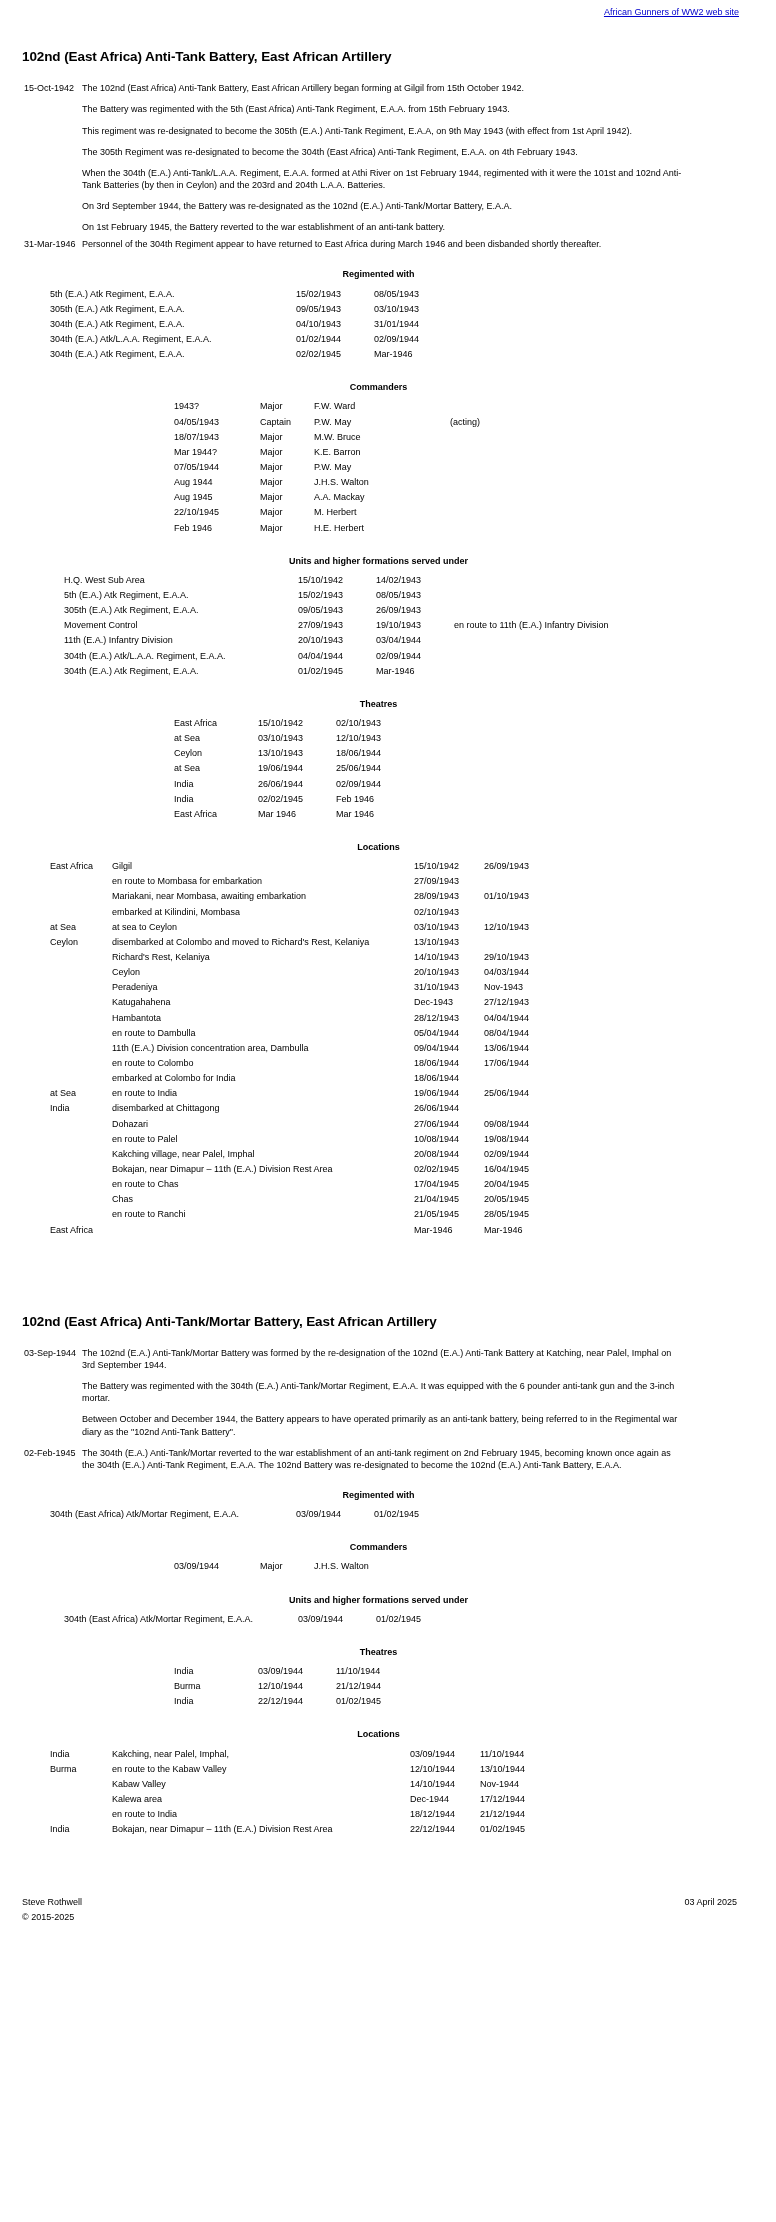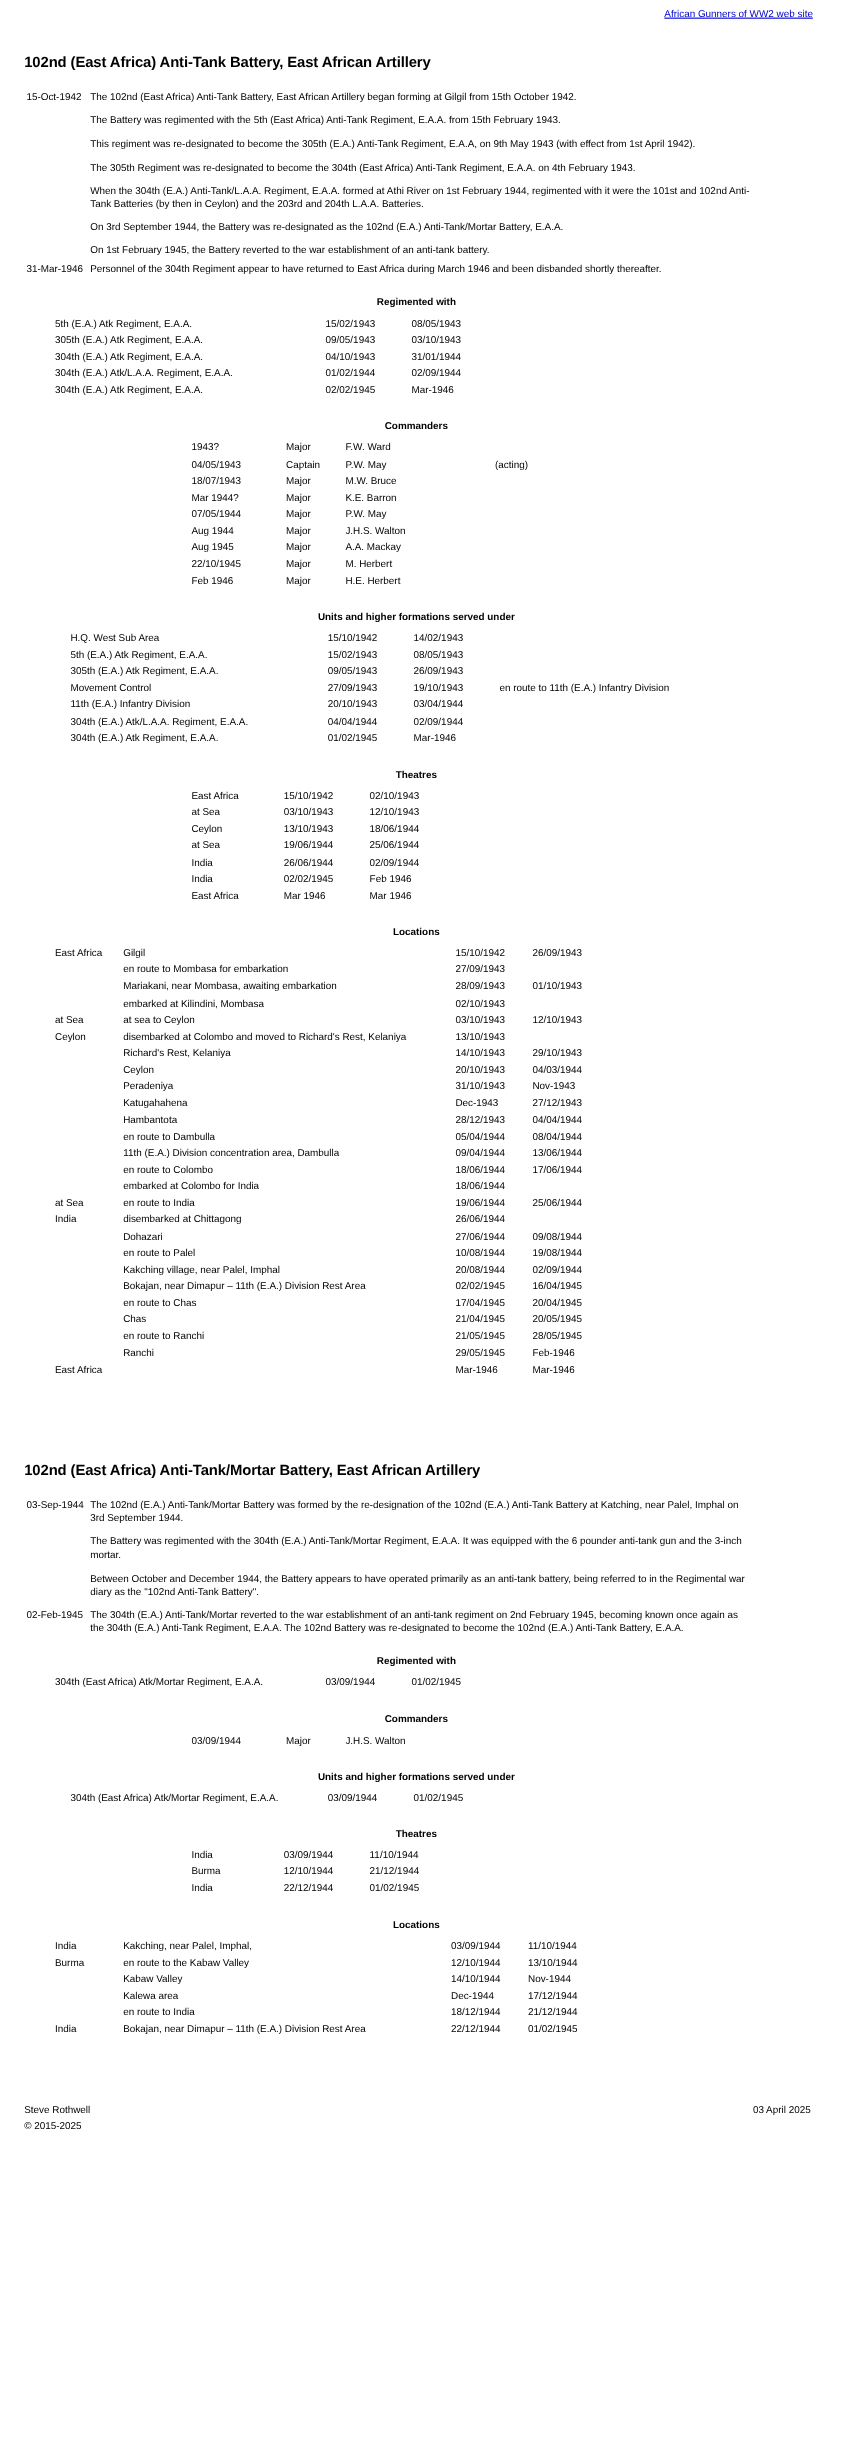--- a/index.html
+++ b/index.html
@@ -493,26 +493,20 @@
         <td class="c-d1">21/04/1945</td>
         <td class="c-d2">20/05/1945</td>
       </tr>
       <tr>
         <td class="c-region"></td>
         <td class="c-place">en route to Ranchi</td>
         <td class="c-d1">21/05/1945</td>
         <td class="c-d2">28/05/1945</td>
       </tr>
       <tr>
-        <td class="c-region"></td>
-        <td class="c-place">Ranchi</td>
-        <td class="c-d1">29/05/1945</td>
-        <td class="c-d2">Feb-1946</td>
-      </tr>
-      <tr>
         <td class="c-region">East Africa</td>
         <td class="c-place"></td>
         <td class="c-d1">Mar-1946</td>
         <td class="c-d2">Mar-1946</td>
       </tr>
     </tbody>
   </table>
 
   <div class="spacer-lg"></div>
 

